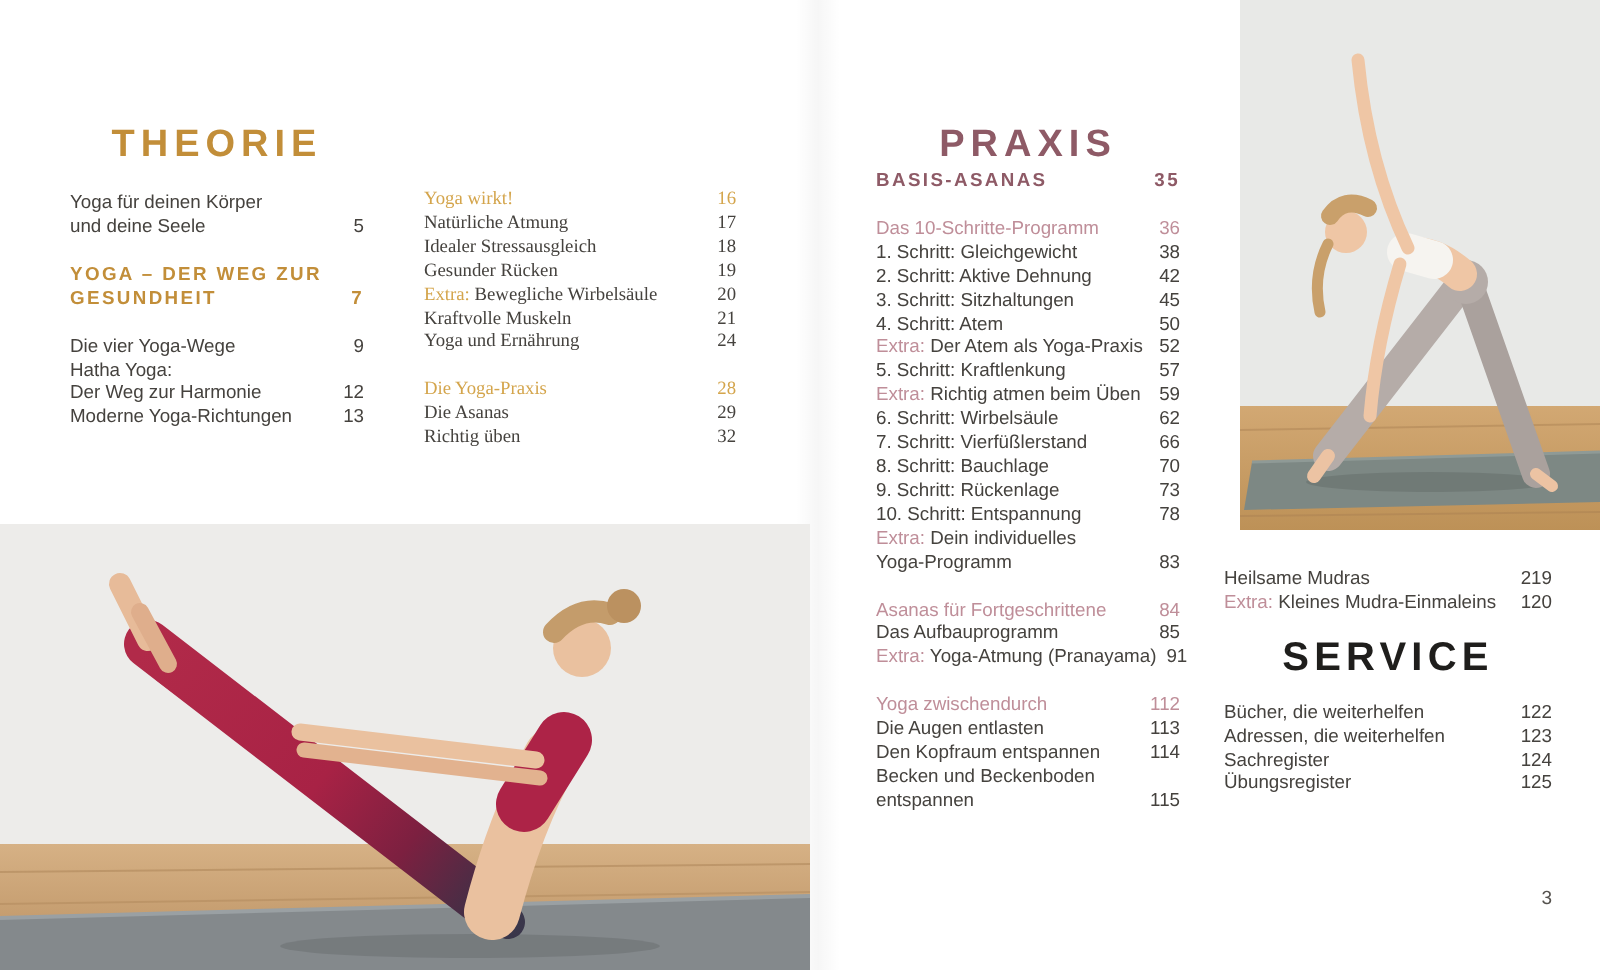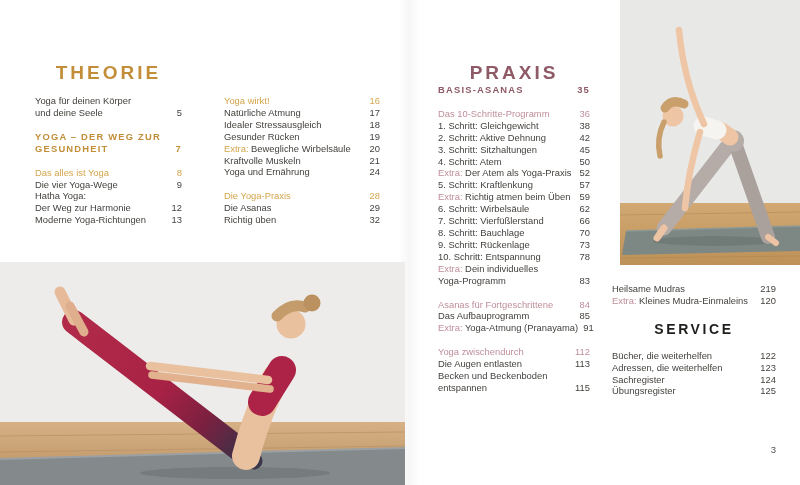--- a/index.html
+++ b/index.html
@@ -7,34 +7,34 @@
     position:relative;width:800px;height:485px;background:#ffffff;overflow:hidden;
     font-family:"Liberation Sans",sans-serif;color:var(--text,#45423e);padding-left:40px;
   }
   .gutter{position:absolute;left:398px;top:0;width:22px;height:485px;
     background:linear-gradient(90deg,rgba(0,0,0,0) 0%,rgba(0,0,0,0.035) 50%,rgba(0,0,0,0) 100%);}
   .big-heading{position:absolute;font-size:19px;font-weight:700;letter-spacing:3px;text-align:center;}
   #h-theorie{left:35px;top:62px;width:147px;color:var(--accent-left);}
   #h-praxis{left:438px;top:62px;width:152px;color:var(--accent-right);}
   .toc-col{position:absolute;font-size:9.4px;line-height:11.9px;letter-spacing:0;}
   #c-l1{left:35px;top:95px;width:147px;}
-  #c-l2{left:224px;top:95px;width:156px;}
+  #c-l2{left:212px;top:95px;width:156px;font-family:Liberation Serif, serif;}
   #c-r1{left:438px;top:84px;width:152px;}
   #c-r2{left:612px;top:283px;width:164px;}
   .toc-block{margin-bottom:12px;}
   .toc-line{display:flex;justify-content:space-between;align-items:center;white-space:nowrap;}
   .toc-line .num{margin-left:5px;}
   .head{font-weight:600;letter-spacing:1.2px;}
   .left-pg .head{color:var(--accent-left);}
   .right-pg .head{color:var(--accent-right);}
   .left-pg .sub{color:var(--accent-left-2);}
   .right-pg .sub{color:var(--accent-right-2);}
   .left-pg .extra-pre{color:var(--accent-left-2);}
   .right-pg .extra-pre{color:var(--accent-right-2);}
-  .service-heading{font-size:14px;font-weight:700;letter-spacing:2.6px;color:#1f1e1c;
+  .service-heading{font-size:20px;font-weight:700;letter-spacing:2.6px;color:#1f1e1c;
     text-align:center;margin:17px 0 14px 0;}
   .page-num{position:absolute;left:750px;top:444px;width:26px;text-align:right;
     font-size:9.5px;color:#55524e;}
   .photo{position:absolute;overflow:hidden;}
   #photo-left{left:0;top:262px;width:405px;height:223px;}
   #photo-right{left:620px;top:0;width:180px;height:265px;}
   .photo svg{display:block;}
 </style>
 </head>
 <body>
@@ -61,24 +61,20 @@
         <div class="toc-line head">
           <span class="lbl">YOGA – DER WEG ZUR</span>
           <span class="num"></span>
         </div>
         <div class="toc-line head">
           <span class="lbl">GESUNDHEIT</span>
           <span class="num">7</span>
         </div>
       </div>
       <div class="toc-block">
-        <div class="toc-line sub">
-          <span class="lbl">Das alles ist Yoga</span>
-          <span class="num">8</span>
-        </div>
         <div class="toc-line plain">
           <span class="lbl">Die vier Yoga-Wege</span>
           <span class="num">9</span>
         </div>
         <div class="toc-line plain">
           <span class="lbl">Hatha Yoga:</span>
           <span class="num"></span>
         </div>
         <div class="toc-line plain">
           <span class="lbl">Der Weg zur Harmonie</span>
@@ -220,20 +216,24 @@
         </div>
       </div>
       <div class="toc-block">
         <div class="toc-line sub">
           <span class="lbl">Yoga zwischendurch</span>
           <span class="num">112</span>
         </div>
         <div class="toc-line plain">
           <span class="lbl">Die Augen entlasten</span>
           <span class="num">113</span>
+        </div>
+        <div class="toc-line plain">
+          <span class="lbl">Den Kopfraum entspannen</span>
+          <span class="num">114</span>
         </div>
         <div class="toc-line plain">
           <span class="lbl">Becken und Beckenboden</span>
           <span class="num"></span>
         </div>
         <div class="toc-line plain">
           <span class="lbl">entspannen</span>
           <span class="num">115</span>
         </div>
       </div>

